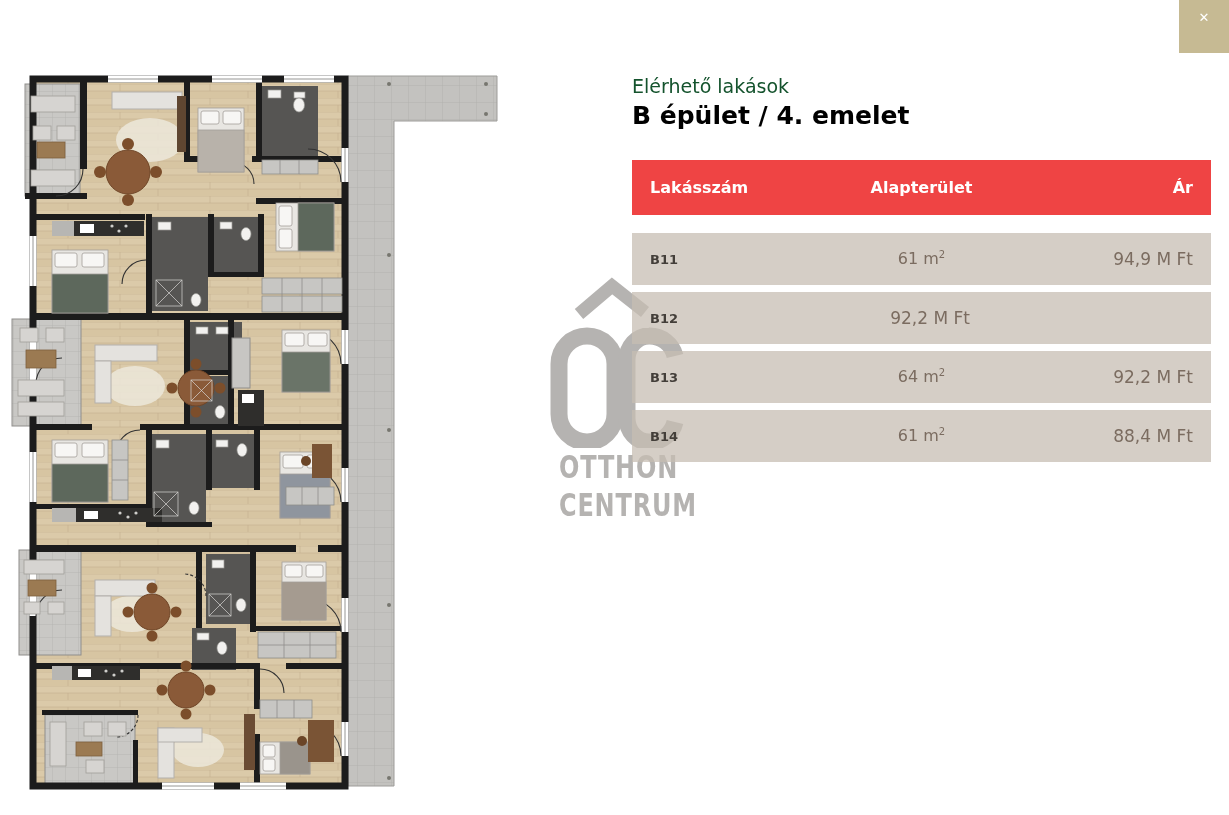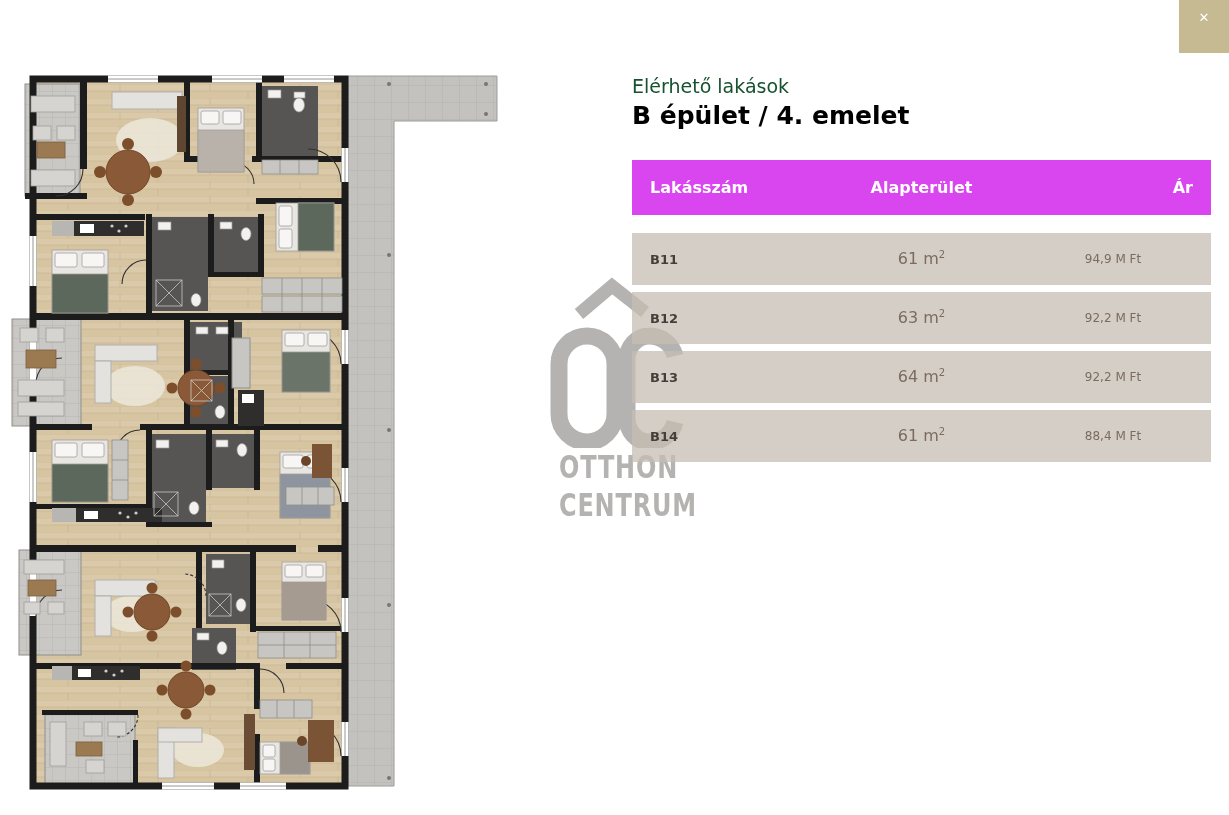--- a/index.html
+++ b/index.html
@@ -13,32 +13,32 @@
   .logo{position:absolute;left:545px;top:270px;width:140px;z-index:0;color:#b5b3b1;}
   .logo svg{display:block;}
   .logo-word{font-weight:700;font-size:30px;line-height:38px;letter-spacing:1px;text-align:center;
     transform:scaleX(.80) scaleY(1.08);transform-origin:50% 50%;white-space:nowrap;}
 
   
   .panel{position:absolute;left:632px;top:75px;width:579px;z-index:1;}
   .subtitle{font-size:19px;color:#14532d;margin:0 0 4px 0;}
   .title{font-size:25px;font-weight:700;color:#000;margin:0;}
   .apt-table{margin-top:30px;}
-  .thead{height:55px;background:#d946ef;display:flex;align-items:center;padding:0 18px;box-sizing:border-box;
+  .thead{height:55px;background:#ef4444;display:flex;align-items:center;padding:0 18px;box-sizing:border-box;
     color:#fff;font-weight:700;font-size:16px;margin-bottom:18px;}
   .trow{height:52px;background:rgba(199,189,179,0.75);display:flex;align-items:center;padding:0 18px;
     box-sizing:border-box;margin-top:7px;cursor:pointer;}
   .trow:first-of-type{margin-top:0;}
   .c1{flex:0 0 160px;text-align:left;}
   .c2{flex:1 1 auto;text-align:center;}
   .c3{flex:0 0 160px;text-align:right;}
   .apt-num{font-weight:700;font-size:13px;color:#433e39;}
   .apt-area,.apt-price{font-size:16px;color:#7b6c60;}
   .apt-area sup{font-size:10px;}
-  .apt-price{font-size:12px;text-align:center;}
+  .apt-price{font-size:17px;}
 
   
   .close-btn{position:absolute;right:0;top:0;width:50px;height:53px;background:#c6ba93;z-index:5;
     display:flex;justify-content:center;align-items:flex-start;padding-top:11px;box-sizing:border-box;cursor:pointer;}
   .close-btn span{color:#fff;font-size:13px;font-weight:700;line-height:13px;}
 </style>
 </head>
 <body>
 
 <div class="stage">
@@ -441,21 +441,20 @@
         <div class="c3">Ár</div>
       </div>
 
       <div class="trow">
         <div class="c1 apt-num">B11</div>
         <div class="c2 apt-area"><span>61 m</span><sup>2</sup></div>
         <div class="c3 apt-price">94,9 M Ft</div>
       </div>
       <div class="trow">
         <div class="c1 apt-num">B12</div>
-        <div class="c2 apt-area"><span>63 m</span><sup>2</sup></div>
         <div class="c3 apt-price">92,2 M Ft</div>
       </div>
       <div class="trow">
         <div class="c1 apt-num">B13</div>
         <div class="c2 apt-area"><span>64 m</span><sup>2</sup></div>
         <div class="c3 apt-price">92,2 M Ft</div>
       </div>
       <div class="trow">
         <div class="c1 apt-num">B14</div>
         <div class="c2 apt-area"><span>61 m</span><sup>2</sup></div>

